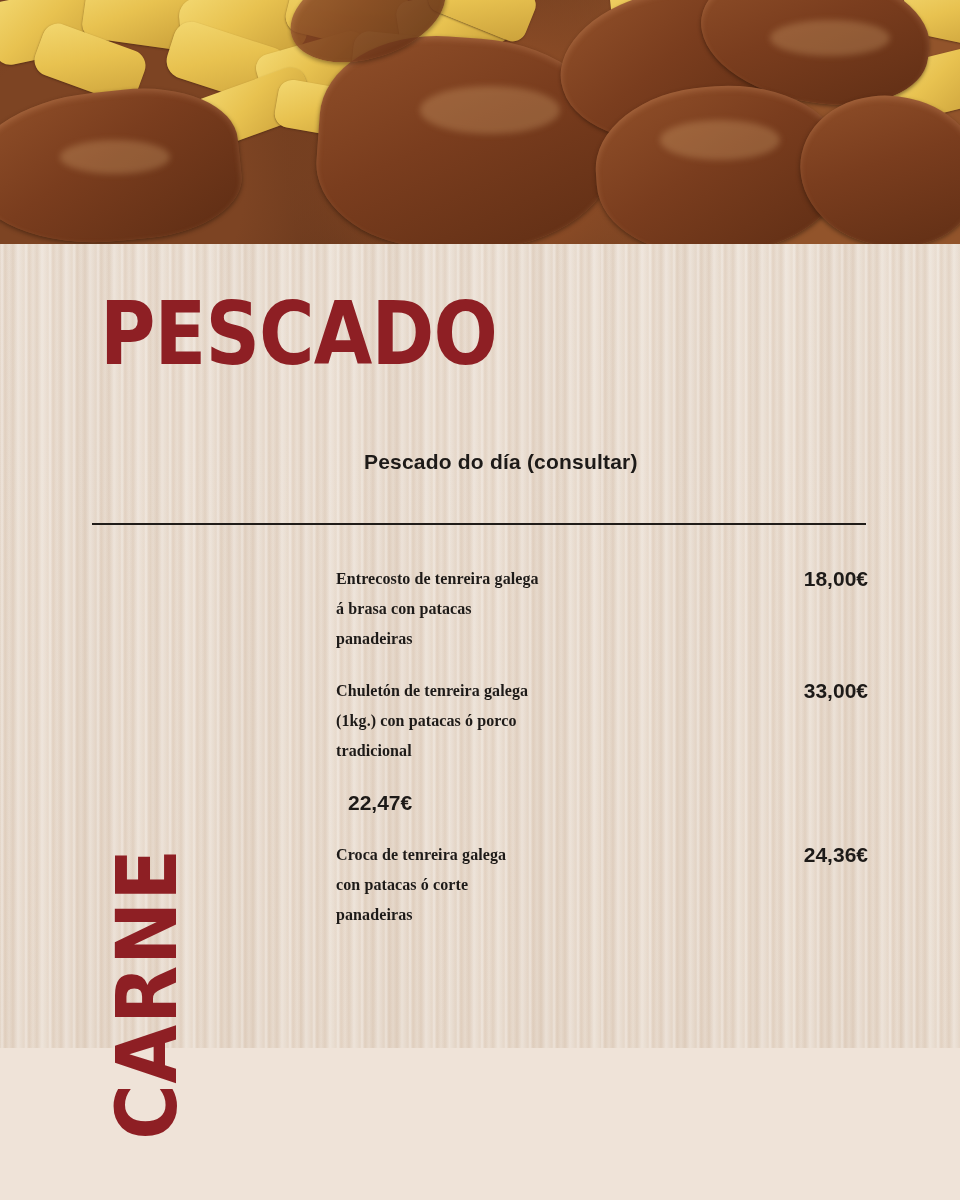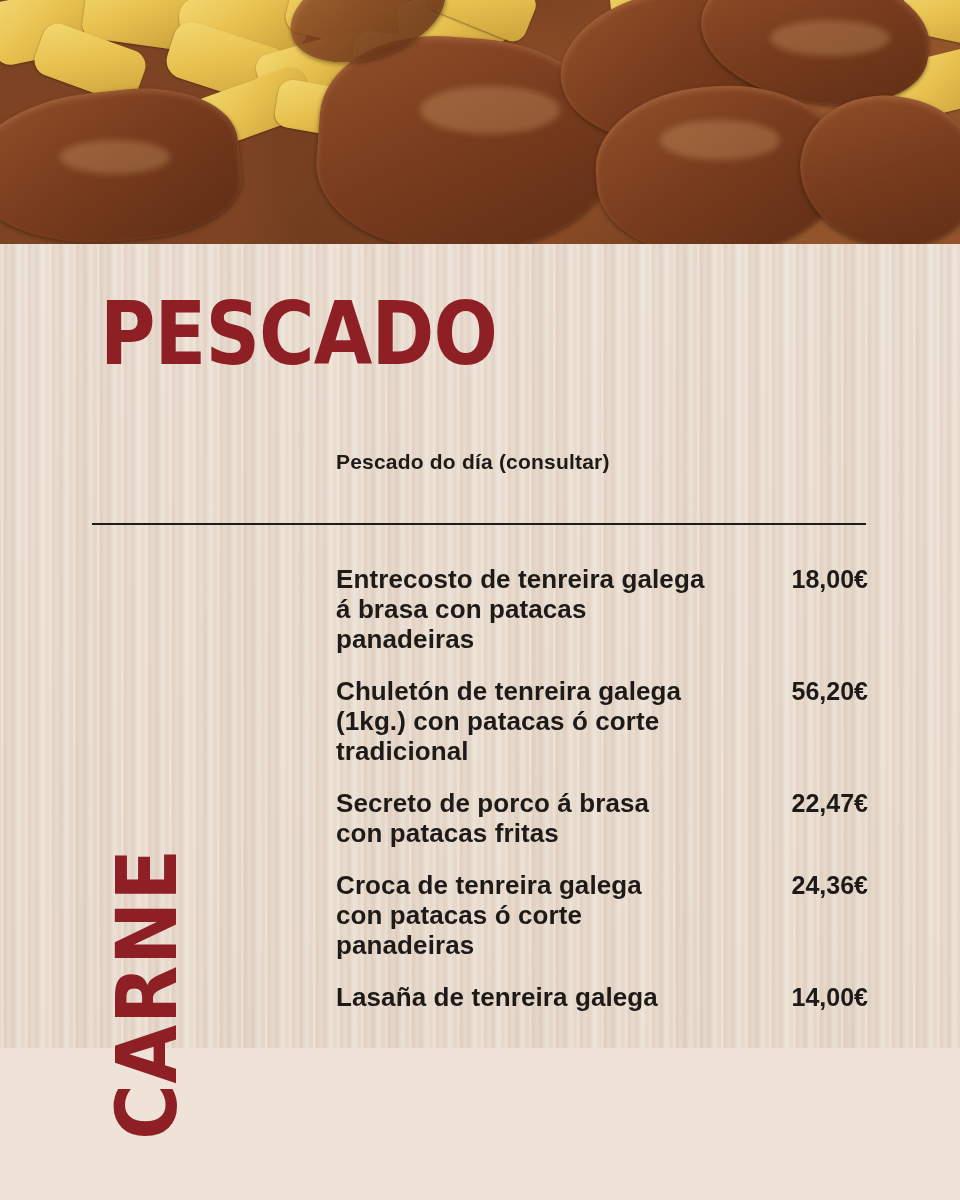--- a/index.html
+++ b/index.html
@@ -108,20 +108,21 @@
     left: 336px;
     top: 450px;
     width: 532px;
   }
   .lead-item {
     font-size: 21px;
     font-weight: bold;
     color: #1d1a18;
     letter-spacing: 0.2px;
     margin-bottom: 28px;
+    margin-left: 28px;
   }
   .divider {
     position: absolute;
     left: 92px;
     top: 523px;
     width: 774px;
     height: 2px;
     background: #201c19;
   }
 
@@ -131,30 +132,31 @@
     top: 564px;
     width: 532px;
   }
   .item {
     display: flex;
     align-items: flex-start;
     justify-content: space-between;
     margin-bottom: 22px;
   }
   .item-name {
-    font-size: 26px;
+    font-size: 16px;
     font-weight: bold;
     color: #1d1a18;
     line-height: 30px;
     letter-spacing: 0.1px;
     max-width: 410px;
     white-space: pre-line;
+    font-family: Liberation Serif, serif;
   }
   .item-price {
-    font-size: 25px;
+    font-size: 21px;
     font-weight: bold;
     color: #1d1a18;
     line-height: 30px;
     white-space: nowrap;
     padding-left: 12px;
   }
 </style>
 </head>
 <body>
 
@@ -205,34 +207,28 @@
 
   <div class="items">
     <div class="item">
       <div class="item-name">Entrecosto de tenreira galega
 á brasa con patacas
 panadeiras</div>
       <div class="item-price">18,00€</div>
     </div>
     <div class="item">
       <div class="item-name">Chuletón de tenreira galega
-(1kg.) con patacas ó corte
+(1kg.) con patacas ó porco
 tradicional</div>
-      <div class="item-price">56,20€</div>
-    </div>
-    <div class="item">
-      <div class="item-name">Secreto de porco á brasa
-con patacas fritas</div>
+      <div class="item-price">33,00€</div>
+    </div>
+    <div class="item">
       <div class="item-price">22,47€</div>
     </div>
     <div class="item">
       <div class="item-name">Croca de tenreira galega
 con patacas ó corte
 panadeiras</div>
       <div class="item-price">24,36€</div>
     </div>
-    <div class="item">
-      <div class="item-name">Lasaña de tenreira galega</div>
-      <div class="item-price">14,00€</div>
-    </div>
   </div>
 
 </div>
 
 </body></html>

